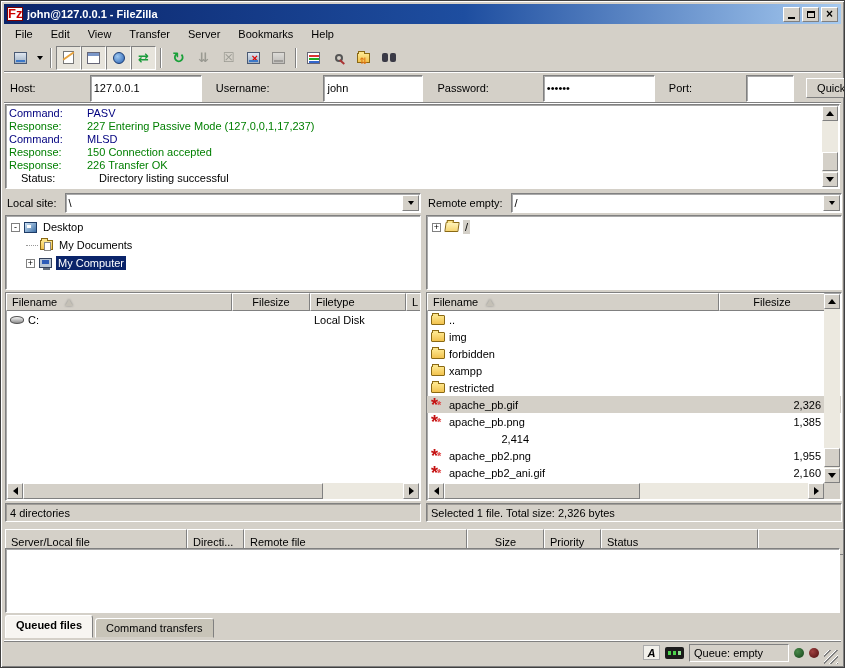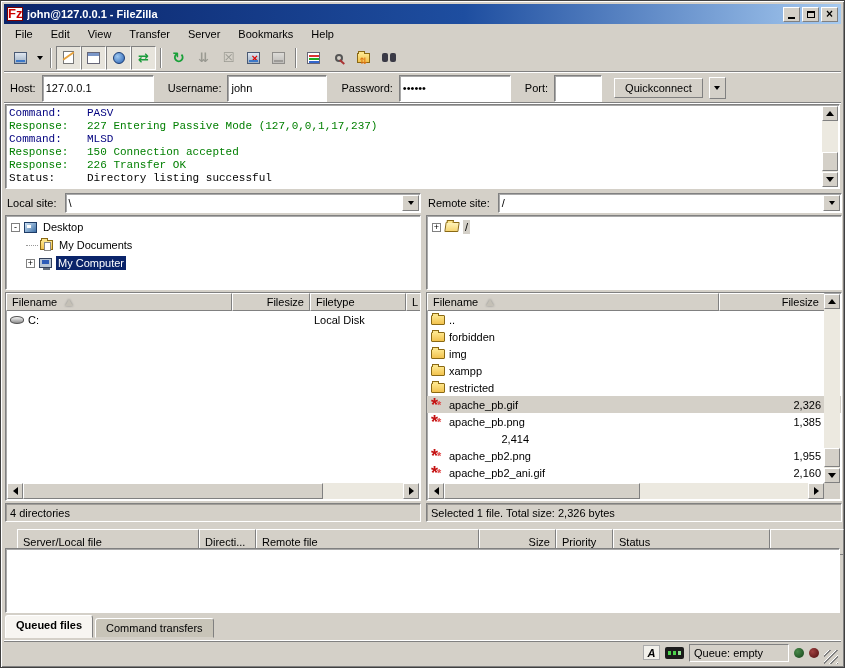--- a/index.html
+++ b/index.html
@@ -54,31 +54,31 @@
   .ic-sync-arrows{position:absolute;right:2px;top:3px;font-size:9px;color:#e07818;font-weight:bold;line-height:8px;}
   .ic-binoc{width:14px;height:9px;position:relative;}
   .ic-binoc::before,.ic-binoc::after{content:"";position:absolute;top:0;width:6px;height:9px;background:#3a3a46;border-radius:2px;}
   .ic-binoc::before{left:0;} .ic-binoc::after{right:0;}
 
   
   .quickbar{position:absolute;left:3px;top:72px;right:3px;height:31px;display:flex;align-items:center;padding-left:6px;gap:6px;
     border-bottom:1px solid #fff;box-shadow:0 -1px 0 #808080 inset;}
   .qc-label{margin-left:8px;}
   .qc-input{height:27px;border:1px solid;border-color:#808080 #fff #fff #808080;box-shadow:inset 1px 1px 0 rgba(64,64,64,.45);
-    background:#fff;font:11px "Liberation Sans","DejaVu Sans",sans-serif;padding:0 3px;}
+    background:#fff;font:11px "Liberation Sans","DejaVu Sans",sans-serif;padding:0 3px;margin-left:48px;}
   .qc-btn{height:20px;padding:0 10px;font:11px "Liberation Sans","DejaVu Sans",sans-serif;}
   .qc-btn-drop{width:17px;height:22px;display:flex;align-items:center;justify-content:center;}
 
   
   .logpane{position:absolute;left:4px;top:103px;right:4px;height:85px;background:#fff;
     border:1px solid;border-color:#808080 #fff #fff #808080;box-shadow:inset 1px 1px 0 rgba(64,64,64,.45);}
   .log-lines{position:absolute;left:3px;top:2px;right:20px;bottom:2px;overflow:hidden;line-height:13px;}
-  .log-line{display:flex;font-family:Liberation Mono, monospace;}
+  .log-line{display:flex;}
   .log-label{width:78px;flex:none;}
-  .log-command{color:#00007f;} .log-response{color:#007f00;} .log-status{color:#000;}
+  .log-command{color:#00007f;} .log-response{color:#007f00;} .log-status{color:#000;margin-left:12px;}
 
   
   .vscroll{position:absolute;width:16px;background:#ece9e0;}
   .sb-btn{position:absolute;left:0;width:16px;height:15px;display:flex;align-items:center;justify-content:center;}
   .sb-up{top:0;} .sb-dn{bottom:0;}
   .t-up{width:0;height:0;border-left:4px solid transparent;border-right:4px solid transparent;border-bottom:5px solid #000;}
   .t-dn{width:0;height:0;border-left:4px solid transparent;border-right:4px solid transparent;border-top:5px solid #000;}
   .t-lf{width:0;height:0;border-top:4px solid transparent;border-bottom:4px solid transparent;border-right:5px solid #000;}
   .t-rt{width:0;height:0;border-top:4px solid transparent;border-bottom:4px solid transparent;border-left:5px solid #000;}
   .sb-thumb-v{position:absolute;left:0;width:16px;height:19px;}
@@ -119,31 +119,31 @@
   .ico-disk{width:14px;height:8px;background:linear-gradient(#f4f4f4,#8e8e8e);border:1px solid #555;border-radius:50%/45%;}
   .ico-splat{width:14px;height:14px;}
   .ico-splat::before{content:"*";position:absolute;left:0;top:-1px;color:#c41212;font-size:18px;font-weight:bold;line-height:16px;}
   .ico-splat::after{content:"*";position:absolute;left:6px;top:2px;color:#e04040;font-size:11px;font-weight:bold;line-height:10px;}
 
   
   .listbox{position:absolute;top:291px;height:209px;background:#fff;border:1px solid;border-color:#808080 #fff #fff #808080;
     box-shadow:inset 1px 1px 0 rgba(64,64,64,.45);overflow:hidden;}
   .lheader{display:flex;height:18px;}
   .hcell{flex:none;display:flex;align-items:center;padding:0 5px;border:1px solid;border-color:#fff #808080 #808080 #fff;background:#d4d0c8;overflow:hidden;white-space:nowrap;}
-  .hcell.right{justify-content:flex-end;}
+  .hcell.right{justify-content:center;}
   .sort-asc{width:0;height:0;border-left:4px solid transparent;border-right:4px solid transparent;border-bottom:7px solid #c4c0b6;margin-left:8px;filter:drop-shadow(0 0 1px #888);}
   .lrow{height:17px;display:flex;align-items:center;}
   .lrow.sel{background:#d4d0c8;}
   .lcell{flex:none;display:flex;align-items:center;padding:0 4px;overflow:hidden;white-space:nowrap;height:100%;}
   .lcell.right{justify-content:flex-end;}
   .statusline{position:absolute;top:502px;height:19px;border:1px solid;border-color:#808080 #fff #fff #808080;
     box-shadow:inset 1px 1px 0 rgba(64,64,64,.35);display:flex;align-items:center;padding:0 4px;}
 
   
-  .queue-header{position:absolute;left:4px;top:528px;right:0;height:26px;display:flex;margin-left:12px;}
+  .queue-header{position:absolute;left:4px;top:528px;right:0;height:26px;display:flex;}
   .queue-body{position:absolute;left:4px;top:547px;right:4px;height:65px;background:#fff;
     border:1px solid;border-color:#808080 #fff #fff #808080;box-shadow:inset 1px 1px 0 rgba(64,64,64,.45);}
 
   
   .tabbar{position:absolute;left:4px;top:613px;right:4px;height:24px;display:flex;align-items:flex-end;}
   .tab{height:20px;padding:3px 10px 0;border:1px solid;border-color:#fff #808080 #d4d0c8 #fff;background:#c8c4b8;
     border-radius:3px 3px 0 0;margin-right:2px;white-space:nowrap;}
   .tab.active{height:23px;background:#f7f5f1;font-weight:bold;border-bottom:1px solid #f7f5f1;}
 
   
@@ -318,21 +318,21 @@
       <span class="tlabel">My Documents</span>
     </div>
     <div class="trow" style="padding-left:20px">
       <span class="expander">+</span>
       <span class="ico ico-computer"></span>
       <span class="tlabel sel-active">My Computer</span>
     </div>
   </div>
 
   <div class="site-row pane-right" style="position:absolute">
-    <span class="site-label">Remote site:</span>
+    <span class="site-label">Remote empty:</span>
     <div class="combo">
       <span class="combo-text">/</span>
       <div class="combo-btn outset">
           <span class="arr-down-s"></span>
         </div>
     </div>
   </div>
   <div class="treebox pane-right">
     <div class="trow" style="padding-left:5px">
       <span class="expander">+</span>
@@ -392,28 +392,28 @@
     <div class="lrow">
       <span class="lcell" style="width:292px">
           <span class="ico ico-folder"></span>
           <span>..</span>
         </span>
       <span class="lcell right" style="width:106px"></span>
     </div>
     <div class="lrow">
       <span class="lcell" style="width:292px">
           <span class="ico ico-folder"></span>
+          <span>img</span>
+        </span>
+      <span class="lcell right" style="width:106px"></span>
+    </div>
+    <div class="lrow">
+      <span class="lcell" style="width:292px">
+          <span class="ico ico-folder"></span>
           <span>forbidden</span>
-        </span>
-      <span class="lcell right" style="width:106px"></span>
-    </div>
-    <div class="lrow">
-      <span class="lcell" style="width:292px">
-          <span class="ico ico-folder"></span>
-          <span>img</span>
         </span>
       <span class="lcell right" style="width:106px"></span>
     </div>
     <div class="lrow">
       <span class="lcell" style="width:292px">
           <span class="ico ico-folder"></span>
           <span>xampp</span>
         </span>
       <span class="lcell right" style="width:106px"></span>
     </div>

